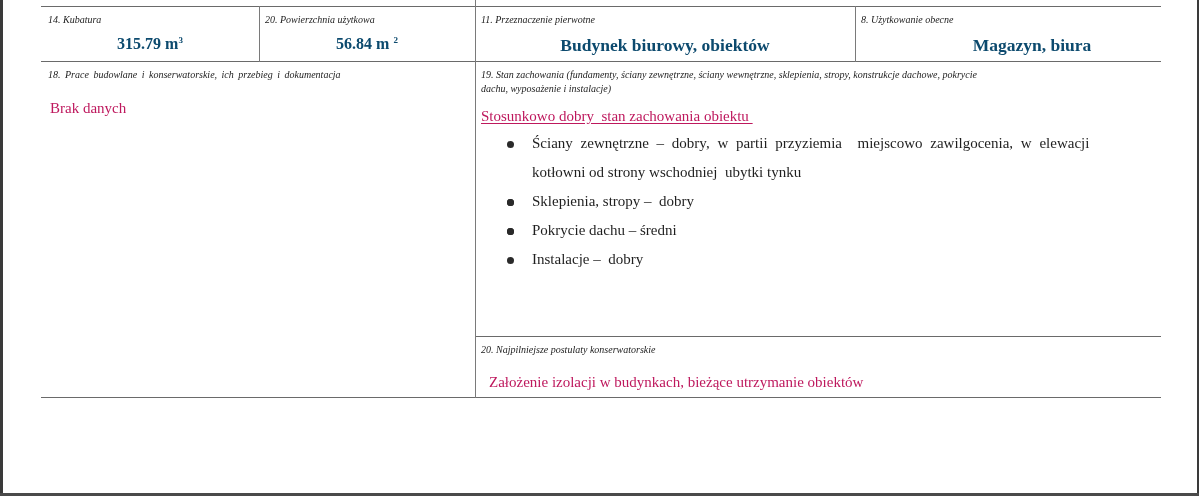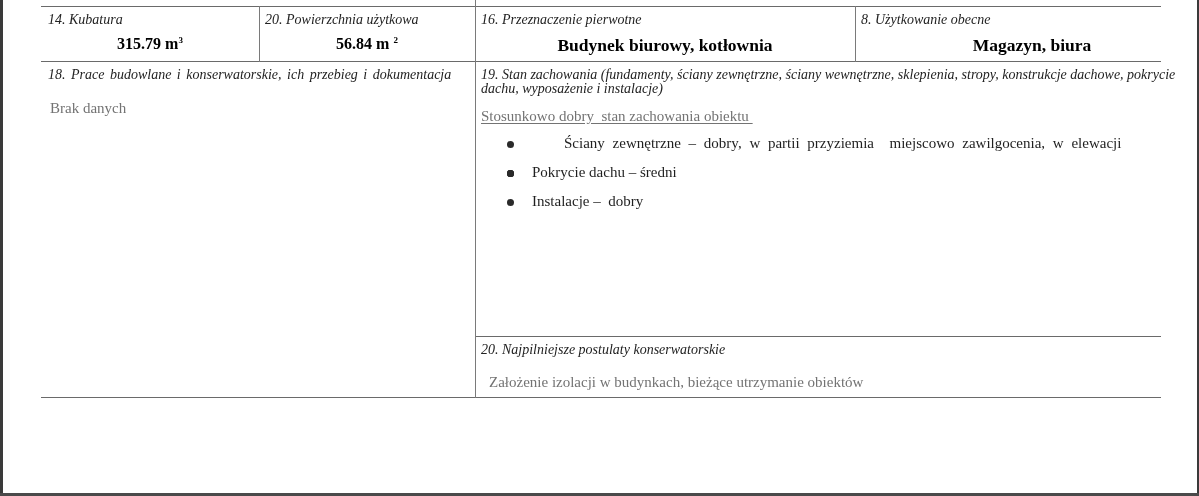--- a/index.html
+++ b/index.html
@@ -10,38 +10,38 @@
     color:#1e1e1e;
   }
   .page-edge-left { position:absolute; left:0; top:0; width:3px; height:496px; background:#3a3a3a; }
   .page-edge-right { position:absolute; right:0; top:0; width:2px; height:496px; background:#3a3a3a; }
   .page-edge-bottom { position:absolute; left:0; bottom:0; width:1199px; height:3px; background:#4a4a4a; }
 
   .hline { position:absolute; height:1px; background:#6a6a6a; }
   .vline { position:absolute; width:1px; background:#7a7a7a; }
 
   .label {
-    position:absolute; font-style:italic; font-size:14px; color:#222;
+    position:absolute; font-style:italic; font-size:10px; color:#222;
     line-height:13px; white-space:nowrap;
   }
   .value-bold {
-    position:absolute; font-weight:bold; font-size:16px; text-align:center; color:#000000;
+    position:absolute; font-weight:bold; font-size:16px; text-align:center; color:#0c4a6e;
   }
   .value-bold.big { font-size:17.5px; }
-  .value { position:absolute; font-size:15px; color:#737373; white-space:nowrap; }
+  .value { position:absolute; font-size:15px; color:#be185d; white-space:nowrap; }
   .underlined { text-decoration:underline; text-underline-offset:2px; }
   sup { font-size:9px; vertical-align:6px; }
 
   .bullets { position:absolute; left:505px; top:129px; width:640px; margin:0; padding:0; list-style:none; }
   .bullets li { position:relative; font-size:15px; line-height:29px; padding-left:27px; color:#1f1f1f; }
   .bullets li .dot {
     position:absolute; left:2px; top:12px; width:7px; height:7px; border-radius:50%; background:#2a2a2a;
   }
   .bullets li.justified { text-align:justify; text-align-last:left; }
-  .bullets li .line2 { display:block;margin-left:32px; }
+  .bullets li .line2 { display:block; }
 </style>
 </head>
 <body>
 
 <div class="page-edge-left"></div>
 <div class="page-edge-right"></div>
 <div class="page-edge-bottom"></div>
 
 <div class="hline" style="left:41px; top:6px; width:1120px;"></div>
 <div class="hline" style="left:41px; top:61px; width:1120px;"></div>
@@ -60,22 +60,22 @@
 </section>
 
 <section>
   <div class="label" style="left:265px; top:13px;">20. Powierzchnia użytkowa</div>
   <div class="value-bold" style="left:259px; top:35px; width:216px;">
     <span>56.84 m</span> <sup>2</sup>
   </div>
 </section>
 
 <section>
-  <div class="label" style="left:481px; top:13px;">16. Przeznaczenie pierwotne</div>
-  <div class="value-bold big" style="left:475px; top:35px; width:380px;">Budynek biurowy, kotłownia</div>
+  <div class="label" style="left:481px; top:13px;">11. Przeznaczenie pierwotne</div>
+  <div class="value-bold big" style="left:475px; top:35px; width:380px;">Budynek biurowy, obiektów</div>
 </section>
 
 <section>
   <div class="label" style="left:861px; top:13px;">8. Użytkowanie obecne</div>
   <div class="value-bold big" style="left:879px; top:35px; width:306px;">Magazyn, biura</div>
 </section>
 
 <section>
   <div class="label" style="left:48px; top:68px; word-spacing:2px;">18. Prace budowlane i konserwatorskie, ich przebieg i dokumentacja</div>
   <div class="value" style="left:50px; top:100px;">Brak danych</div>
@@ -83,23 +83,28 @@
 
 <section>
   <div class="label" style="left:481px; top:68px;">19. Stan zachowania (fundamenty, ściany zewnętrzne, ściany wewnętrzne, sklepienia, stropy, konstrukcje dachowe, pokrycie</div>
   <div class="label" style="left:481px; top:82px;font-style:italic;">dachu, wyposażenie i instalacje)</div>
   <div class="value underlined" style="left:481px; top:108px; white-space:pre;">Stosunkowo dobry  stan zachowania obiektu </div>
 
   <ul class="bullets">
     <li class="justified">
       <span class="dot"></span>
       <span class="line2" style="word-spacing:4px; white-space:pre;">Ściany zewnętrzne – dobry, w partii przyziemia  miejscowo zawilgocenia, w elewacji</span>
+      <span class="line2" style="white-space:pre;">kotłowni od strony wschodniej  ubytki tynku</span>
     </li>
     <li>
       <span class="dot"></span>
+    </li>
+    <li>
+      <span class="dot"></span>
+      <span style="white-space:pre;">Sklepienia, stropy –  dobry</span>
     </li>
     <li>
       <span class="dot"></span>
     </li>
     <li>
       <span class="dot"></span>
       <span style="white-space:pre;">Pokrycie dachu – średni</span>
     </li>
     <li>
       <span class="dot"></span>

